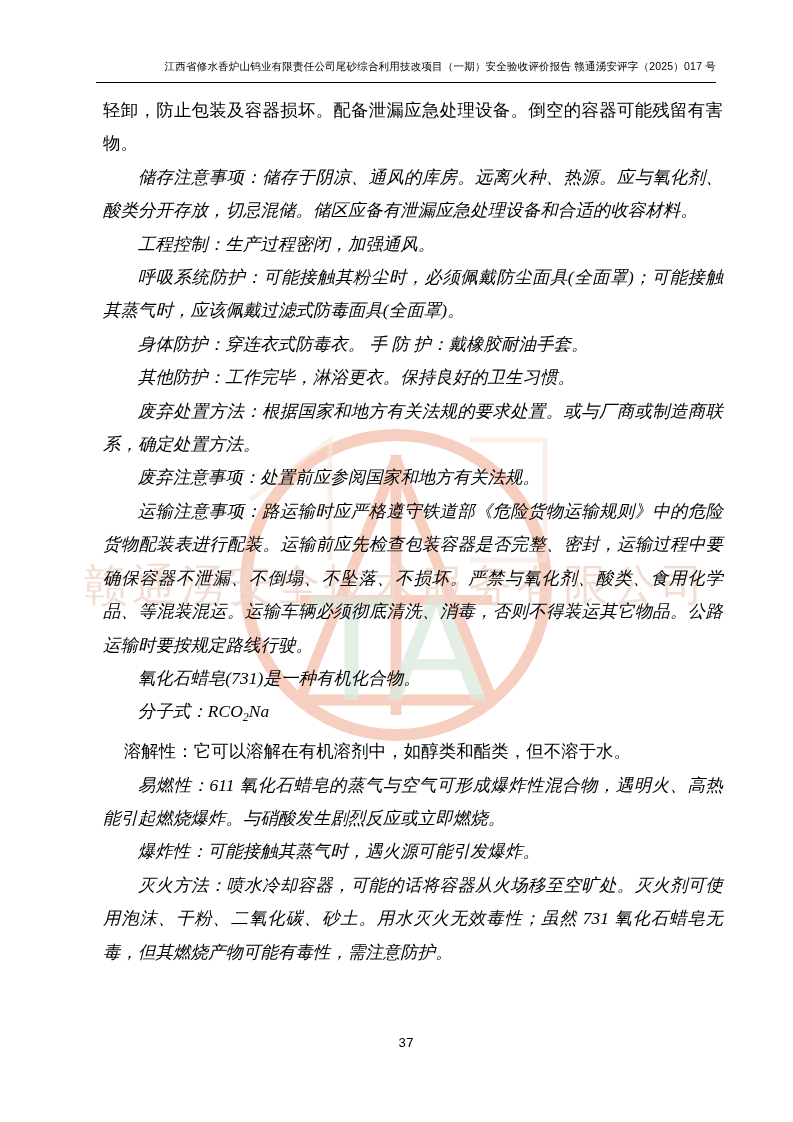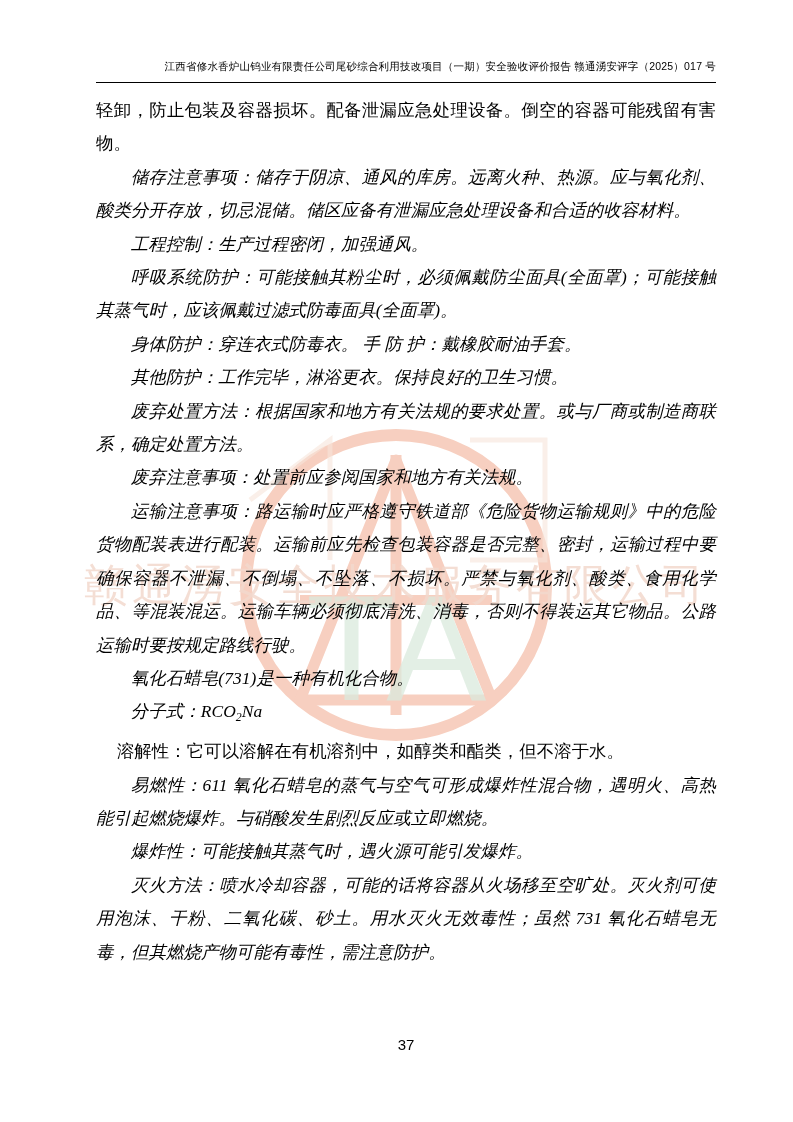--- a/index.html
+++ b/index.html
@@ -55,21 +55,21 @@
     top: 82px;
     width: 620px;
     height: 1px;
     background: #000;
     z-index: 2;
   }
 
   
   .content {
     position: absolute;
-    left: 96px;
+    left: 103px;
     top: 94px;
     width: 620px;
     z-index: 2;
   }
   p {
     margin: 0;
     font-size: 17.4px;
     line-height: 33.4px;
     text-align: justify;
     text-justify: inter-ideograph;
@@ -82,22 +82,22 @@
   p.ind1 {
     text-indent: 1.2em;
   }
 
   .footer {
     position: absolute;
     left: 96px;
     top: 1036px;
     width: 620px;
     text-align: center;
-    font-family: Liberation Sans, sans-serif;
-    font-size: 15px;
+    font-family: Liberation Mono, monospace;
+    font-size: 13px;
     z-index: 2;
   }
   sub {
     font-size: 0.68em;
     vertical-align: sub;
   }
 </style>
 </head>
 <body>
 

